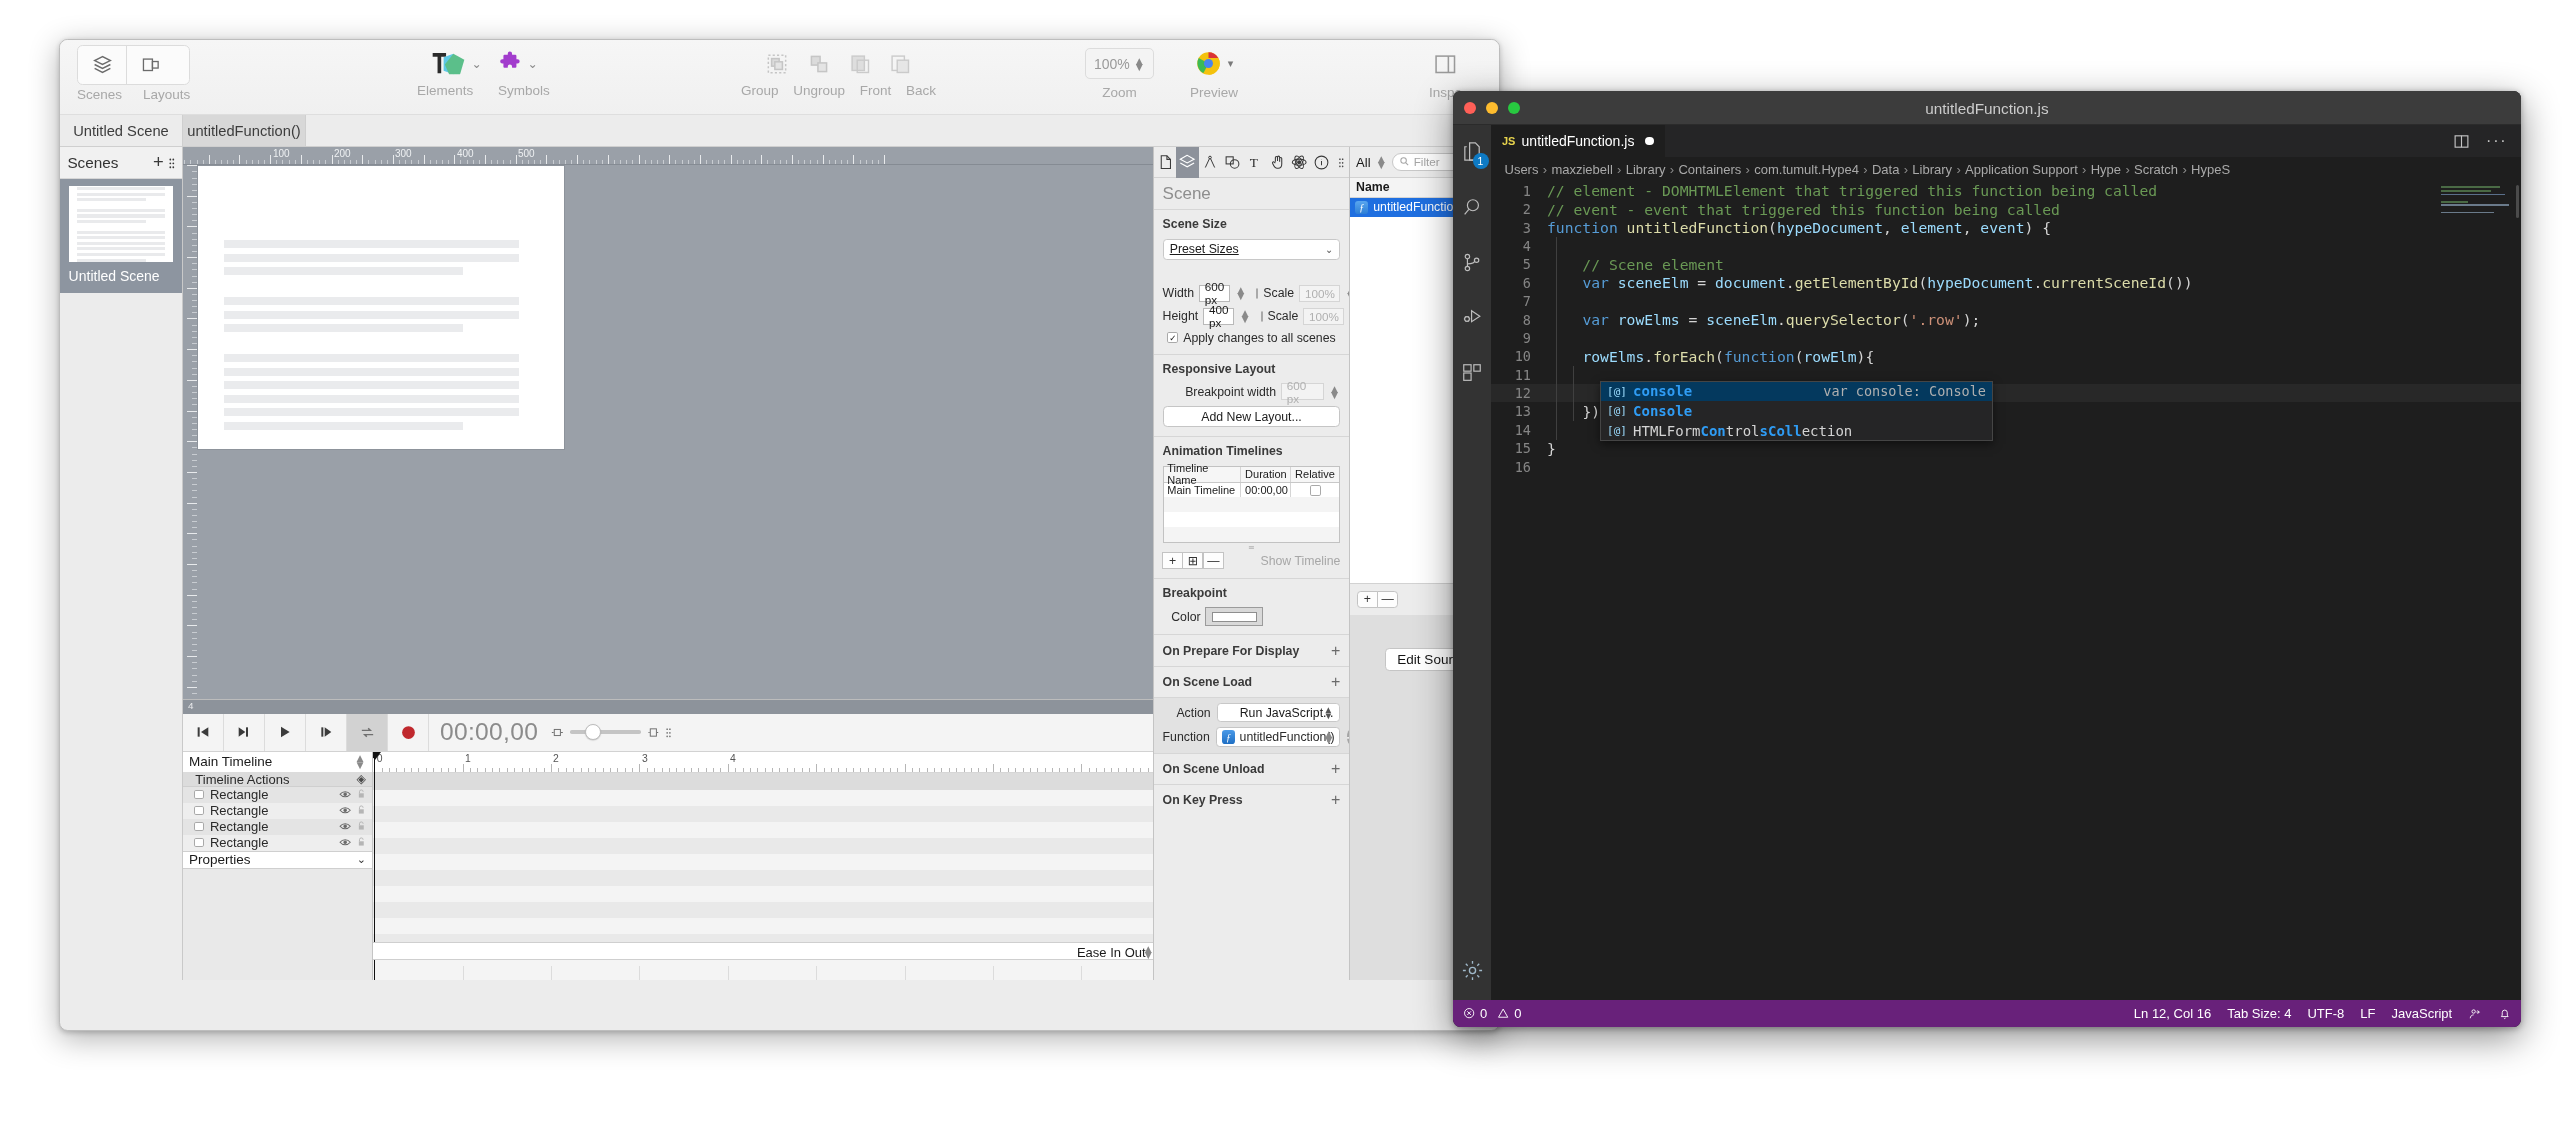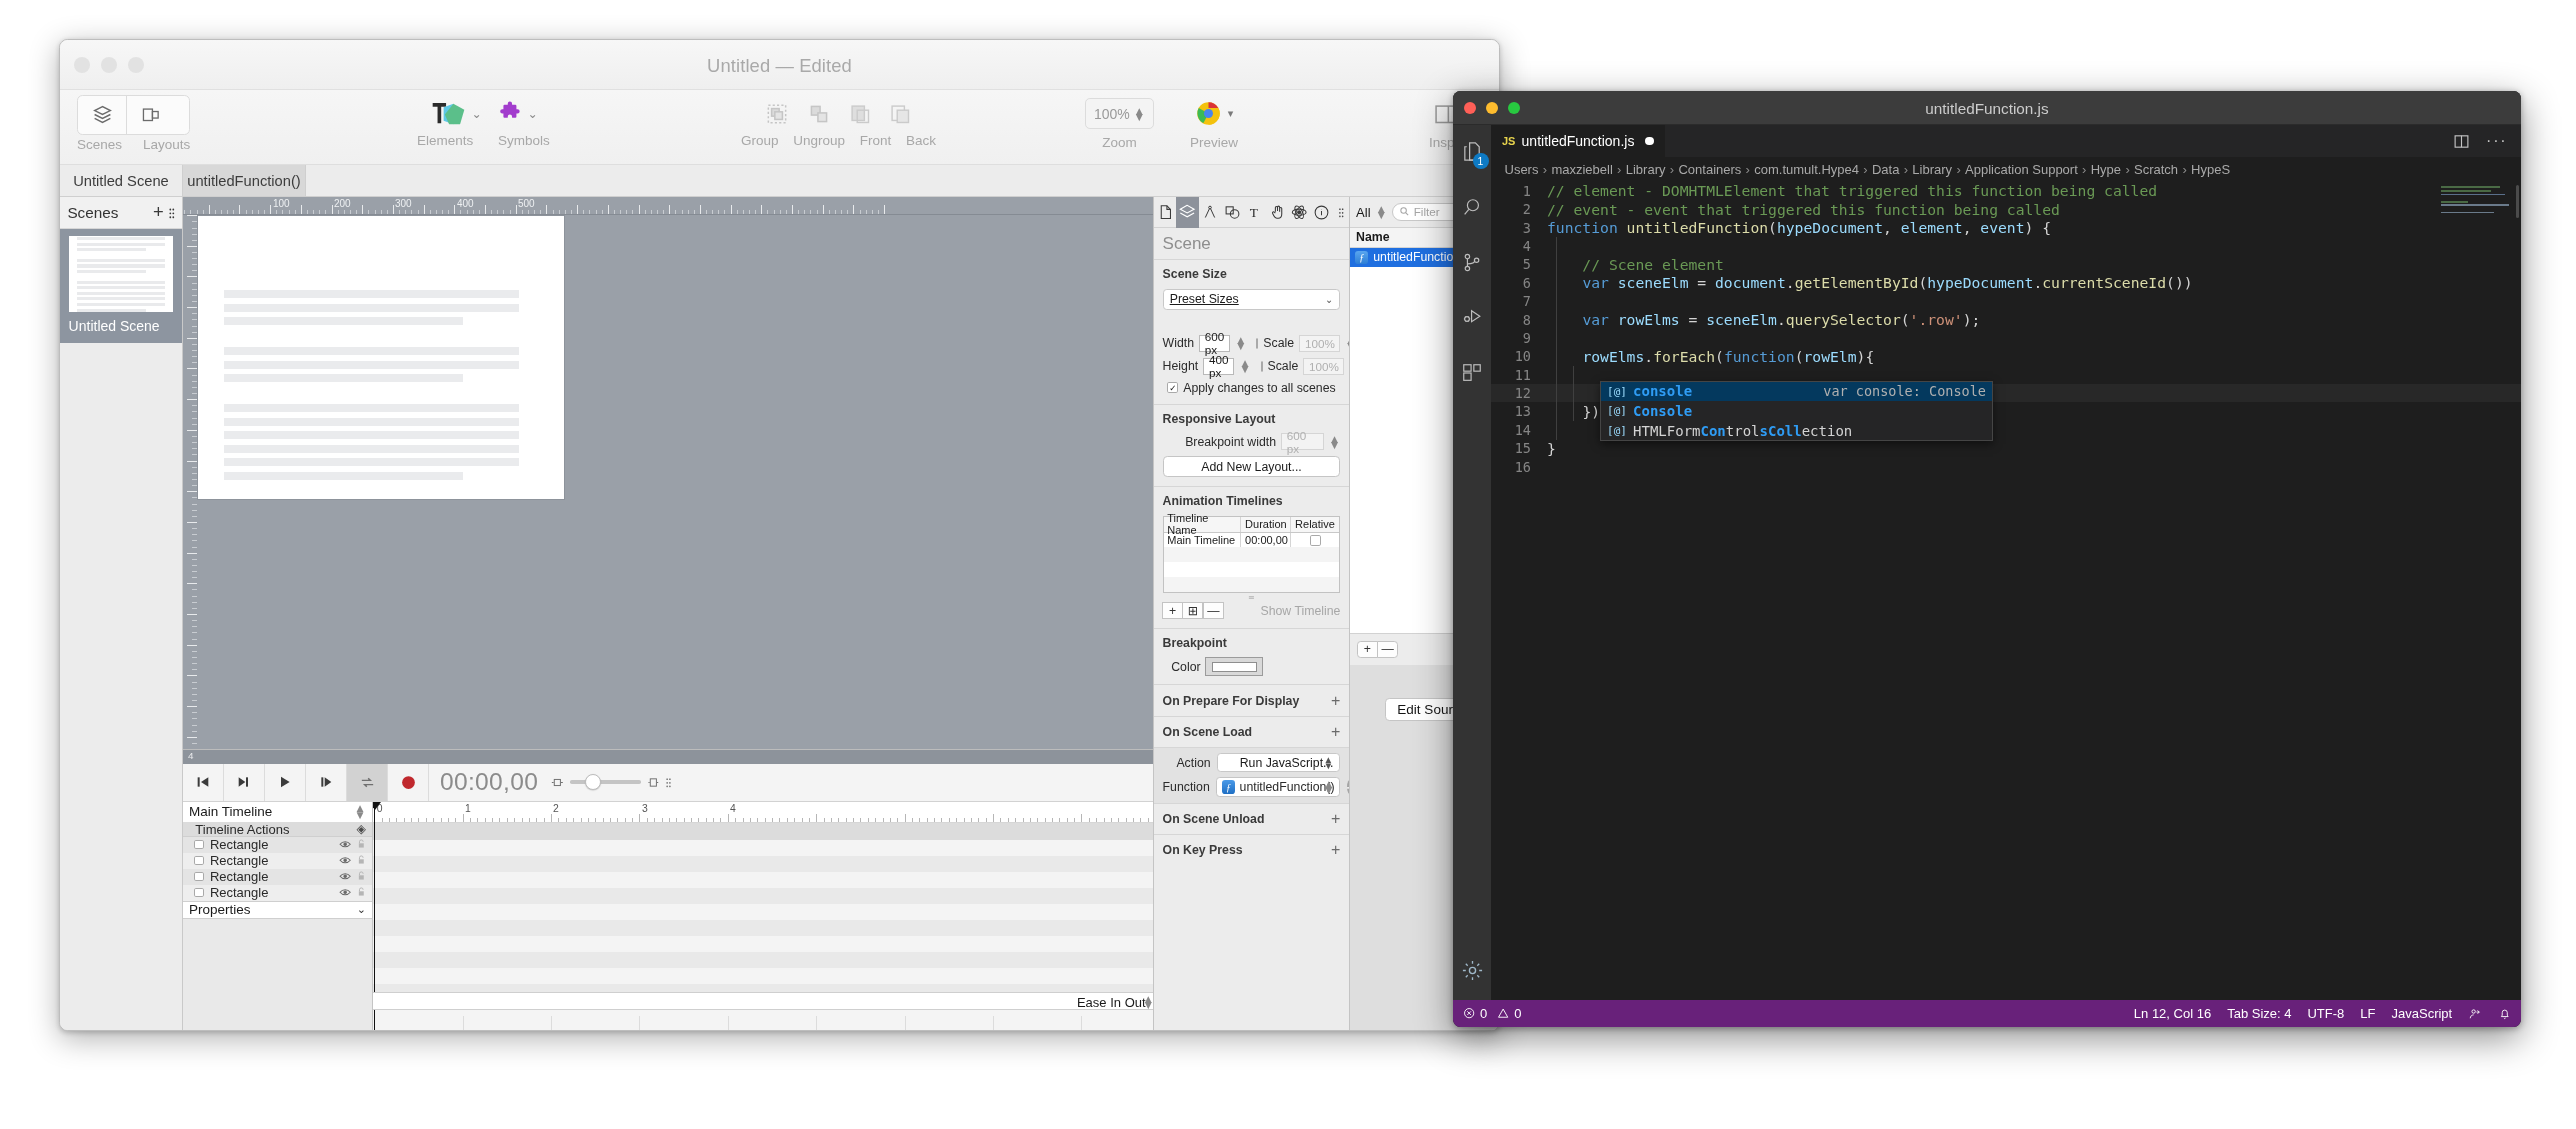--- a/index.html
+++ b/index.html
@@ -241,28 +241,20 @@
   .fnname { color:#dcdcaa; }
   .vr { color:#9cdcfe; }
   .pl { color:#d4d4d4; }
   .str { color:#ce9178; }
 </style>
 </head>
 <body>
 
 <div id="hype-window">
 
-  <div class="hype-titlebar">
-    <div class="hype-traffic">
-      <i></i>
-      <i></i>
-      <i></i>
-    </div>
-    <div class="hype-title">Untitled — Edited</div>
-  </div>
 
   <div class="hype-toolbar">
 
     <div class="tb-group" style="left:17px;">
       <div class="seg-box">
         <div>
           <svg width="21" height="21" viewBox="0 0 24 24" fill="none" stroke="#6b6b6b" stroke-width="1.6">
             <path d="M12 3 3 7.5 12 12l9-4.5L12 3z"></path>
               <path d="M3 12l9 4.5L21 12"></path>
               <path d="M3 16.5L12 21l9-4.5"></path>

